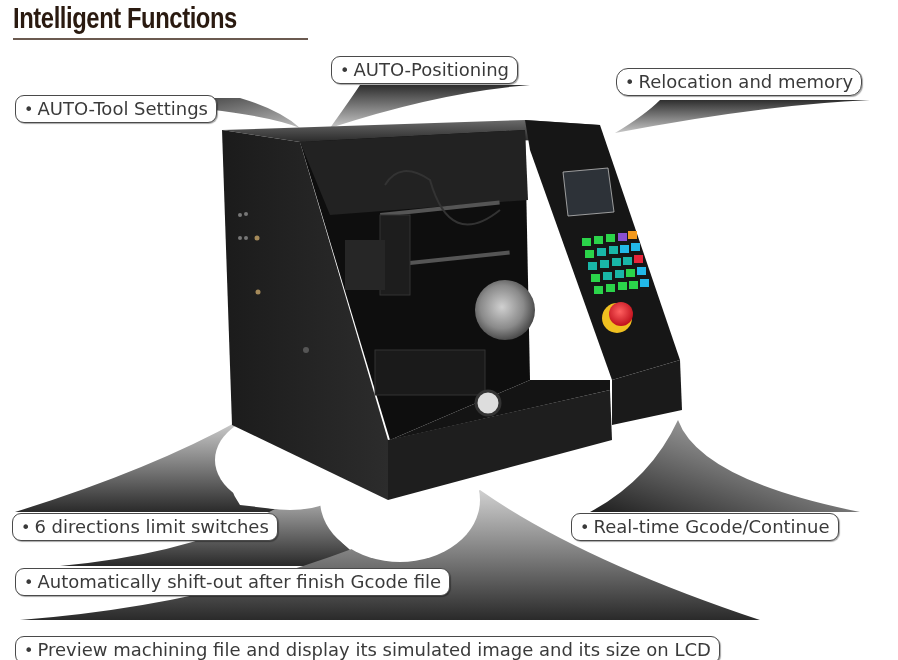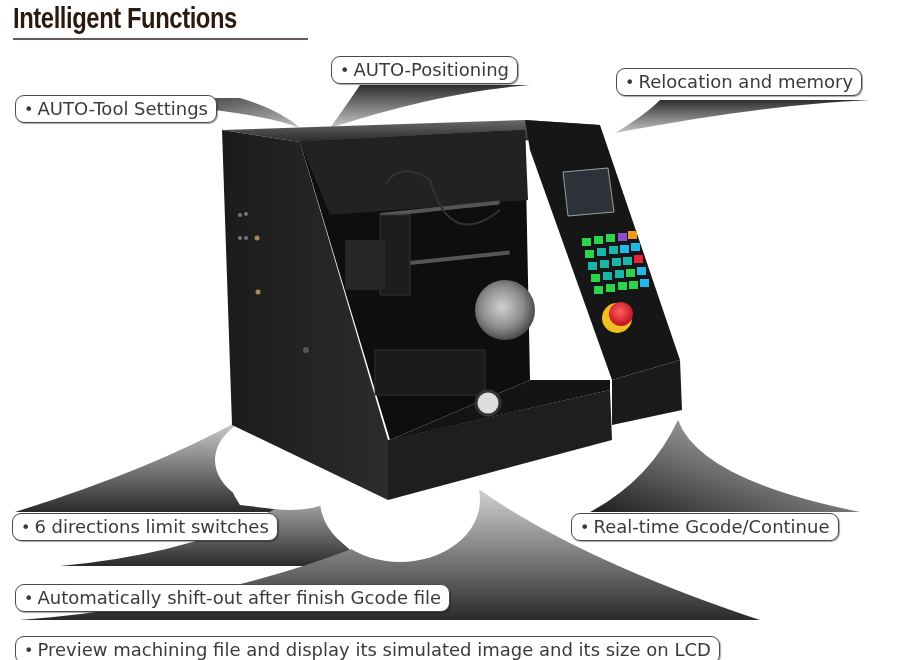--- a/index.html
+++ b/index.html
@@ -144,27 +144,27 @@
   <circle cx="258" cy="292" r="2.5" fill="#a58a5a"></circle>
   <circle cx="306" cy="350" r="3" fill="#555"></circle>
 </svg>
 
 <div class="bubble" style="left:15px; top:71px;margin-top:24px;">
   <span class="dot">•</span><span>AUTO-Tool Settings</span>
 </div>
 <div class="bubble" style="left:331px; top:56px;">
   <span class="dot">•</span><span>AUTO-Positioning</span>
 </div>
-<div class="bubble" style="left:616px; top:68px;">
+<div class="bubble" style="left:616px; top:68px;border-radius:12px;">
   <span class="dot">•</span><span>Relocation and memory</span>
 </div>
 <div class="bubble" style="left:12px; top:513px;">
   <span class="dot">•</span><span>6 directions limit switches</span>
 </div>
 <div class="bubble" style="left:571px; top:513px;">
   <span class="dot">•</span><span>Real-time Gcode/Continue</span>
 </div>
-<div class="bubble" style="left:15px; top:568px;margin-top:16px;">
+<div class="bubble" style="left:15px; top:568px;">
   <span class="dot">•</span><span>Automatically shift-out after finish Gcode file</span>
 </div>
 <div class="bubble" style="left:15px; top:636px;">
   <span class="dot">•</span><span>Preview machining file and display its simulated image and its size on LCD</span>
 </div>
 
 </body></html>

